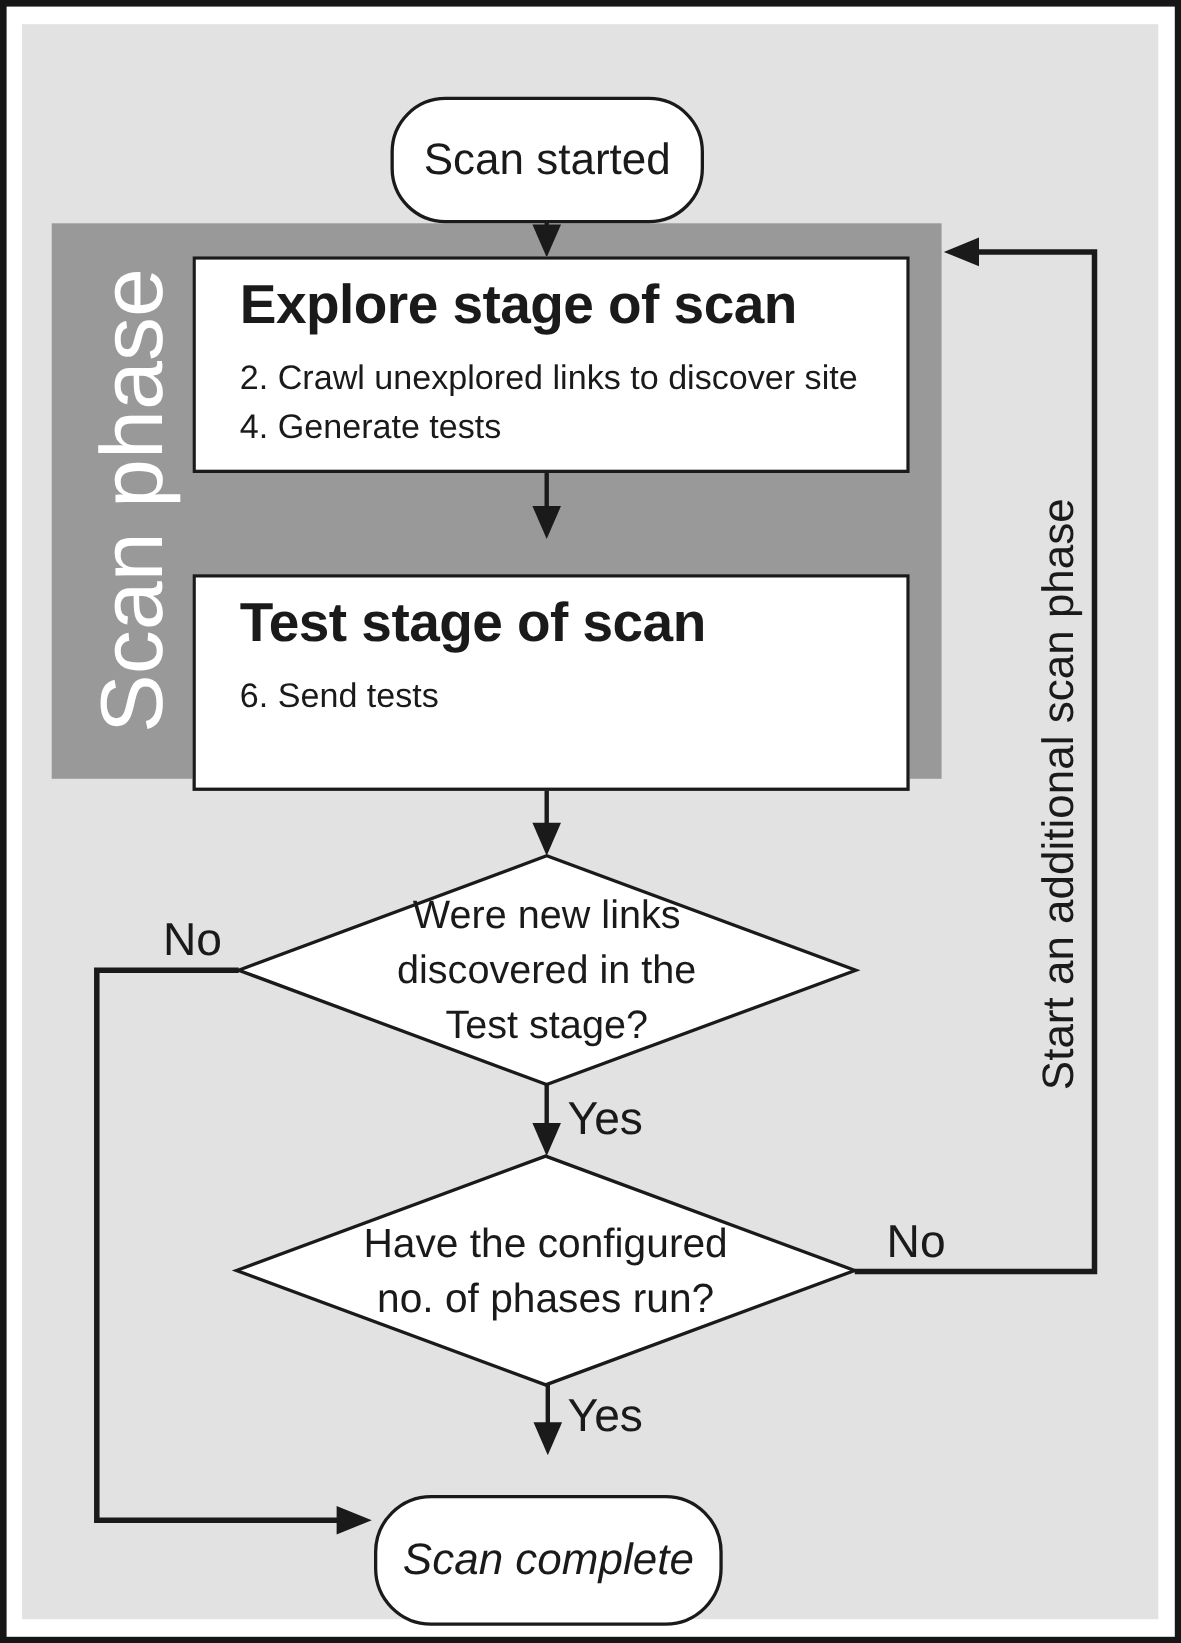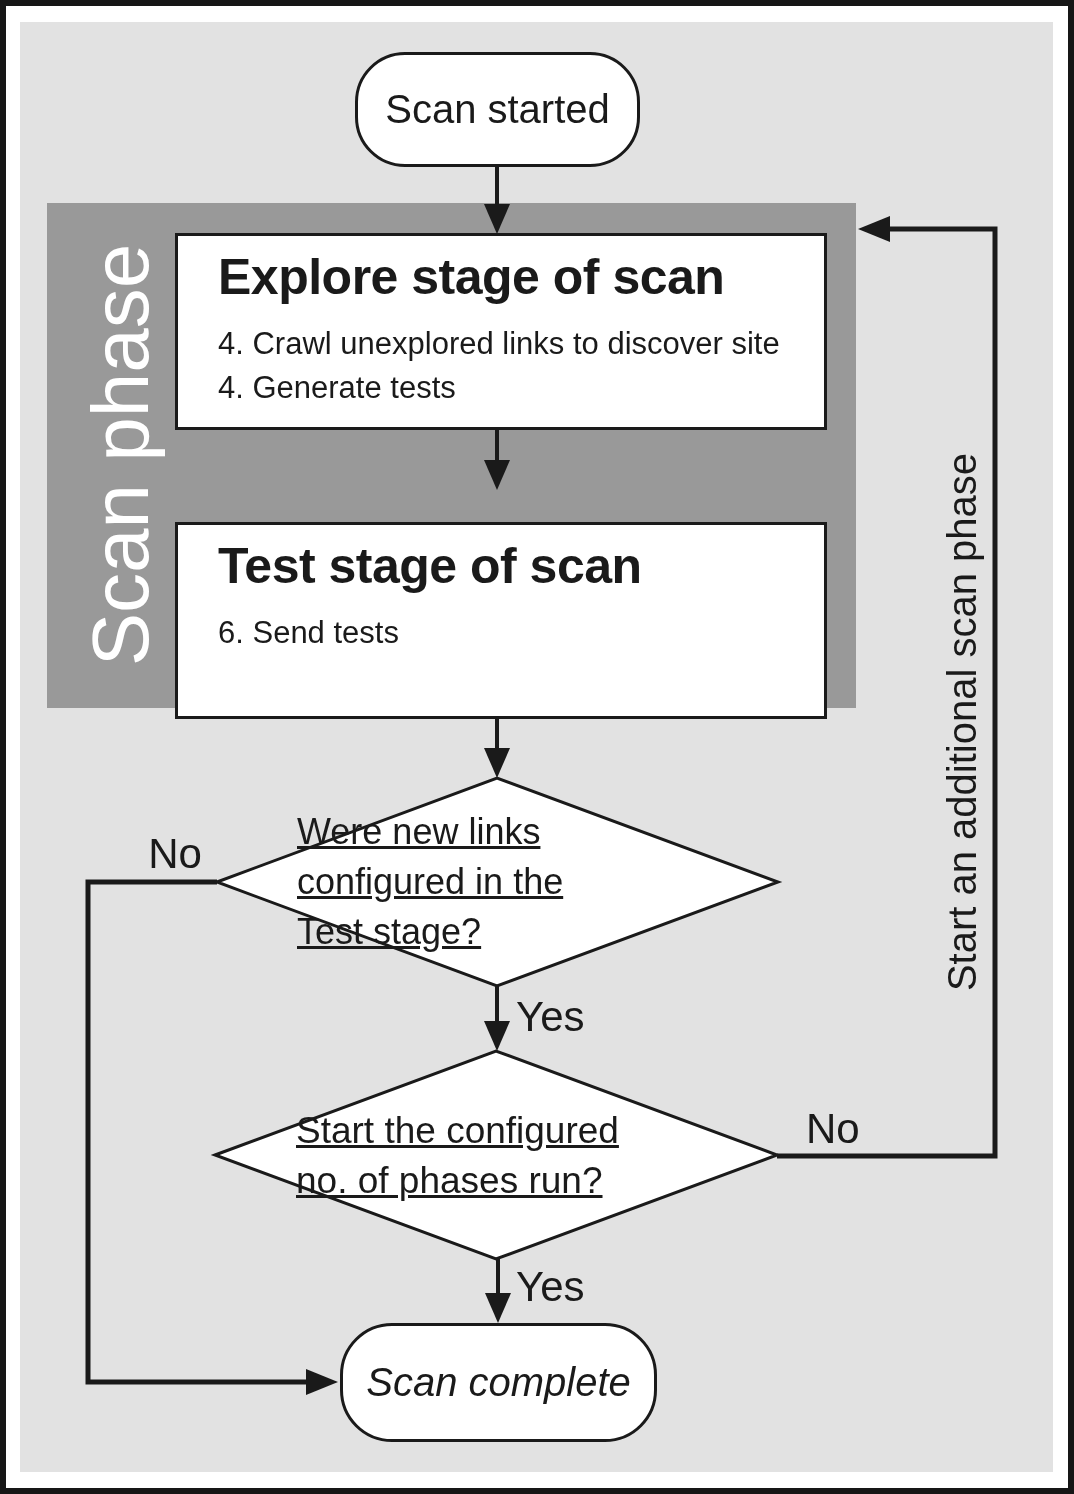--- a/index.html
+++ b/index.html
@@ -9,35 +9,36 @@
   }
   .frame{position:absolute;inset:0;border:6px solid #161616;z-index:10;pointer-events:none;}
   .canvas{position:absolute;left:20px;top:22px;width:1033px;height:1450px;background:#e2e2e2;z-index:0;}
   .phase-box{position:absolute;left:47px;top:203px;width:809px;height:505px;background:#999999;z-index:1;}
   .overlay{position:absolute;left:0;top:0;z-index:2;}
 
   .node{
     position:absolute;z-index:3;box-sizing:border-box;background:#ffffff;
     border:3px solid #1a1a1a;display:flex;align-items:center;justify-content:center;
     text-align:left;
+    margin-top:36px;
   }
   .stadium-start{left:355px;top:52px;width:285px;height:115px;border-radius:50px;font-size:40px;}
   .stadium-end{left:340px;top:1323px;width:317px;height:119px;border-radius:52px;font-size:40px;font-style:italic;}
 
   .stage-box{
     position:absolute;z-index:3;box-sizing:border-box;background:#ffffff;
     border:3px solid #1a1a1a;padding:12px 24px 0 40px;
   }
   .stage-explore{left:175px;top:233px;width:652px;height:197px;}
   .stage-test{left:175px;top:490px;width:652px;height:197px;margin-top:32px;}
   .stage-title{font-size:50px;font-weight:700;line-height:58px;letter-spacing:-0.5px;}
   .stage-items{margin-top:16px;font-size:31px;line-height:44px;}
 
   .diamond-text{
-    position:absolute;z-index:3;font-size:36px;line-height:50px;text-decoration:underline;
+    position:absolute;z-index:3;text-align:center;font-size:36px;line-height:50px;
   }
   .diamond1-text{left:297px;top:807px;width:400px;height:150px;}
   .diamond2-text{left:296px;top:1106px;width:400px;height:100px;font-size:37px;}
 
   .edge-label{position:absolute;z-index:3;font-size:42px;line-height:42px;}
   .label-no-left{left:135px;top:833px;width:80px;text-align:center;}
   .label-yes-1{left:516px;top:996px;}
   .label-no-right{left:806px;top:1108px;}
   .label-yes-2{left:516px;top:1266px;}
 
@@ -93,40 +94,40 @@
 
   <div class="vtext scan-phase-label">Scan phase</div>
 
   <div class="node stadium-start">
     <span>Scan started</span>
   </div>
 
   <div class="stage-box stage-explore">
     <div class="stage-title">Explore stage of scan</div>
     <div class="stage-items">
-      <div>4. Crawl unexplored links to discover site</div>
+      <div>2. Crawl unexplored links to discover site</div>
       <div>4. Generate tests</div>
     </div>
   </div>
 
   <div class="stage-box stage-test">
     <div class="stage-title">Test stage of scan</div>
     <div class="stage-items">
       <div>6. Send tests</div>
     </div>
   </div>
 
   <div class="diamond-text diamond1-text">
     <span style="display:block">Were new links</span>
-    <span style="display:block">configured in the</span>
+    <span style="display:block">discovered in the</span>
     <span style="display:block">Test stage?</span>
   </div>
 
   <div class="diamond-text diamond2-text">
-    <span style="display:block">Start the configured</span>
+    <span style="display:block">Have the configured</span>
     <span style="display:block">no. of phases run?</span>
   </div>
 
   <div class="edge-label label-no-left">No</div>
   <div class="edge-label label-yes-1">Yes</div>
   <div class="edge-label label-no-right">No</div>
   <div class="edge-label label-yes-2">Yes</div>
 
   <div class="vtext loop-label">Start an additional scan phase</div>
 

